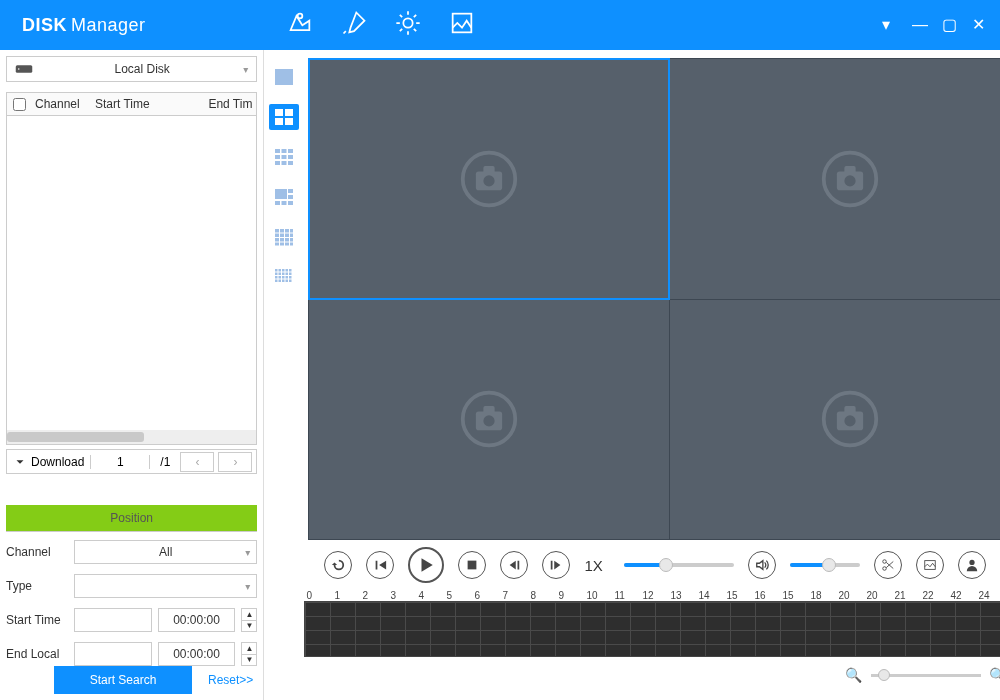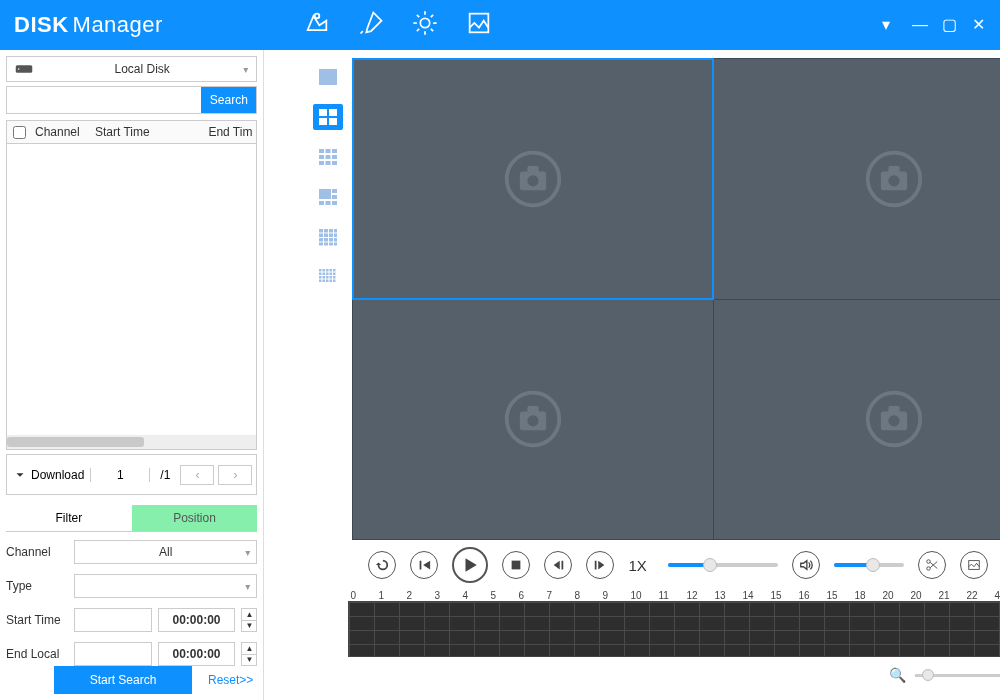--- a/index.html
+++ b/index.html
@@ -1,30 +1,30 @@
 <!DOCTYPE html>
 <html><head>
 <meta charset="utf-8">
 <style>
   * { box-sizing: border-box; margin: 0; padding: 0; font-family: Arial, sans-serif; }
   body { width: 1000px; height: 700px; overflow: hidden; background: #fff; }
 
   
   .titlebar { height: 50px; background: #0e90ff; display: flex; align-items: center; padding: 0 14px; color: #fff; }
-  .brand { font-size: 22px; letter-spacing: 0.5px; }
+  .brand { font-size: 18px; letter-spacing: 0.5px; margin-left: 8px; }
   .brand .b1 { font-weight: 700; }
   .brand .b2 { font-weight: 300; margin-left: 4px; }
   .tb-icons { display: flex; gap: 26px; margin-left: 140px; align-items: center; }
   .tb-icons svg { width: 28px; height: 28px; stroke: #fff; fill: none; stroke-width: 1.5; }
   .tb-right { margin-left: auto; display: flex; gap: 16px; align-items: center; }
   .tb-right svg, .tb-right .wc { width: 14px; height: 14px; stroke: #fff; fill: none; stroke-width: 1.5; }
   .wc { font-size: 16px; line-height: 14px; color:#fff; cursor:default; }
 
   
-  .main { display: flex; height: 650px; gap: 44px; }
+  .main { display: flex; height: 650px; }
 
   
   .left { width: 300px; border-right: 1px solid #ddd; display:flex; flex-direction:column; }
   .disk-row { display:flex; align-items:center; border:1px solid #ccc; margin:6px 6px 4px; height:26px; padding:0 8px; background:#fff; }
   .disk-row svg { width:18px; height:14px; fill:#555; margin-right:8px; }
   .disk-row .label { flex:1; text-align:center; font-size:12px; color:#333; }
   .disk-row .arrow { color:#999; font-size:10px; }
 
   .search-row { display:flex; margin:0 6px; border:1px solid #ccc; height:28px; }
   .search-row input { flex:1; border:none; outline:none; padding:0 6px; font-size:12px; }
@@ -32,37 +32,37 @@
 
   .table-head { display:flex; align-items:center; border:1px solid #ccc; border-top:1px solid #ccc; margin:6px 6px 0; height:24px; font-size:12px; color:#333; background:#fafafa; }
   .table-head .cb { width:24px; display:flex; justify-content:center; }
   .table-head .c1 { width:60px; padding-left:4px; }
   .table-head .c2 { flex:1; padding-left:4px; }
   .table-head .c3 { width:48px; text-align:right; padding-right:4px; white-space:nowrap; overflow:hidden;margin-left:28px; }
   .table-body { flex:1; border:1px solid #ccc; border-top:none; margin:0 6px; overflow:auto; position:relative; }
   .table-body .hscroll { position:absolute; bottom:0; left:0; right:0; height:14px; background:#eee; }
   .table-body .hscroll .thumb { position:absolute; left:0; top:2px; height:10px; width:55%; background:#c9c9c9; border-radius:3px; }
 
-  .dl-row { display:flex; align-items:center; margin:4px 6px; height:41px; font-size:12px; border:1px solid #ccc; background:#fff; }
+  .dl-row { display:flex; align-items:center; margin:4px 6px; height:25px; font-size:12px; border:1px solid #ccc; background:#fff; }
   .dl-row .dlab { display:flex; align-items:center; gap:4px; padding:0 6px; }
   .dl-row .dlab svg { width:14px; height:14px; fill:#333; }
   .dl-row .pagenum { border-left:1px solid #ccc; border-right:1px solid #ccc; width:60px; text-align:center; }
   .dl-row .total { width:30px; text-align:center; }
   .dl-row .nav { flex:1; display:flex; justify-content:flex-end; gap:4px; padding-right:4px; }
   .dl-row .nav .pbtn { width:34px; height:20px; border:1px solid #ccc; display:flex; align-items:center; justify-content:center; color:#aaa; font-size:12px; background:#fff; }
 
   .tabs { display:flex; margin:6px 6px 0; border-bottom:1px solid #ccc; font-size:12px; }
   .tabs .tab { flex:1; text-align:center; padding:6px 0; background:#fff; }
-  .tabs .tab.inactive { background:#86efac; color:#555; }
+  .tabs .tab.inactive { background:#84cc16; color:#555;margin-top:21px; }
 
   .form { padding:8px 6px 0; font-size:12px; color:#333; display:flex; flex-direction:column; gap:10px; }
   .frow { display:flex; align-items:center; gap:6px; }
   .frow label { width:62px; }
   .frow .field { flex:1; height:24px; border:1px solid #ccc; display:flex; align-items:center; justify-content:center; font-size:12px; color:#333; background:#fff; }
-  .frow .time { width:62px; text-align:left;font-weight:bold; }
+  .frow .time { width:62px; text-align:left; }
   .frow .spin { width:16px; display:flex; flex-direction:column; border:1px solid #ccc; height:24px; }
   .frow .spin div { flex:1; font-size:8px; display:flex; align-items:center; justify-content:center; border-bottom:1px solid #ccc; }
   .frow .spin div:last-child { border-bottom:none; }
   .frow .field.sel { position:relative; }
   .frow .field.sel::after { content:"▾"; position:absolute; right:6px; color:#999; font-size:10px; }
 
   .actions { display:flex; align-items:center; gap:16px; margin:0 6px 6px; font-size:12px; }
   .actions button { flex:1; height:28px; border:none; background:#0e90ff; color:#fff; font-size:12px; cursor:pointer; max-width:160px; margin-left:48px;}
   .actions .reset { color:#0e90ff; cursor:pointer; margin-left:auto; padding-right:4px; }
 
@@ -146,24 +146,20 @@
 
   <div class="left">
     <div class="disk-row">
       <svg viewBox="0 0 24 18">
           <rect x="1" y="4" width="22" height="10" rx="2"></rect>
           <circle cx="5" cy="9" r="1" fill="#fff"></circle>
         </svg>
       <span class="label">Local Disk</span>
       <span class="arrow">▾</span>
     </div>
-    <div class="search-row">
-      <input type="text" style="">
-      <button>Search</button>
-    </div>
     <div class="table-head">
       <span class="cb">
           <input type="checkbox" style="">
         </span>
       <span class="c1">Channel</span>
       <span class="c2">Start Time</span>
       <span class="c3">End Tim</span>
     </div>
     <div class="table-body">
       <div class="hscroll">
@@ -179,21 +175,20 @@
       </span>
       <span class="pagenum">1</span>
       <span class="total">/1</span>
       <span class="nav">
         <span class="pbtn">‹</span>
         <span class="pbtn">›</span>
       </span>
     </div>
 
     <div class="tabs">
-      <div class="tab">Filter</div>
       <div class="tab inactive">Position</div>
     </div>
 
     <div class="form">
       <div class="frow">
         <label>Channel</label>
         <div class="field sel">
             <span>All</span>
           </div>
       </div>

